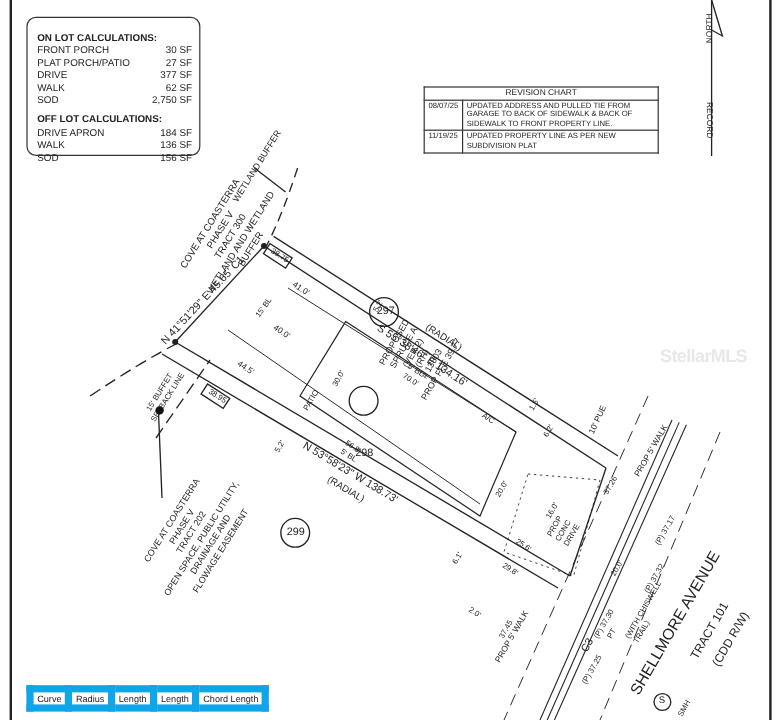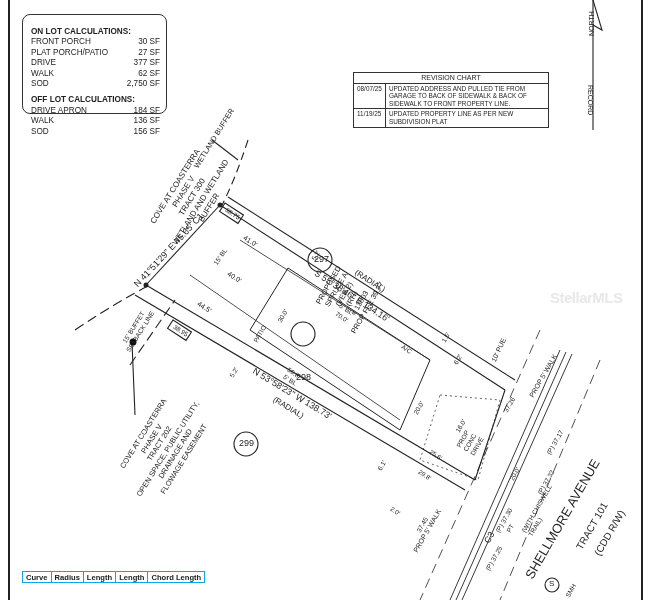--- a/index.html
+++ b/index.html
@@ -1,29 +1,29 @@
 <!DOCTYPE html>
 <html><head>
 <meta charset="utf-8">
 <style>
   html,body{margin:0;padding:0;background:#fff;}
   body{width:648px;height:600px;position:relative;overflow:hidden;font-family:"Liberation Sans",sans-serif;color:#222;}
   .frame-left{position:absolute;left:8px;top:0;width:2px;height:600px;background:#222;}
   .frame-right{position:absolute;left:641px;top:0;width:2px;height:600px;background:#222;}
-  .calc-box{position:absolute;left:22px;top:14px;width:145px;height:100px;border:1.3px solid #333;border-radius:8px;font-size:8.2px;line-height:10.4px;padding:12px 0 0 0;box-sizing:border-box;}
+  .calc-box{position:absolute;left:22px;top:14px;width:145px;height:116px;border:1.3px solid #333;border-radius:8px;font-size:8.2px;line-height:10.4px;padding:12px 0 0 0;box-sizing:border-box;}
   .calc-box .hd{font-weight:bold;margin-left:8px;}
   .calc-row{display:flex;margin-left:8px;width:129px;}
   .calc-row .lbl{flex:1;}
   .calc-row .val{text-align:right;}
   .gap{height:6px;}
   .rev{position:absolute;left:353px;top:72px;width:196px;border:1px solid #333;font-size:6.4px;line-height:7.6px;border-collapse:collapse;}
   .rev td,.rev th{border:1px solid #333;padding:1px 3px;vertical-align:top;font-weight:normal;}
   .rev th{text-align:center;font-size:7px;}
   .curve{position:absolute;left:22px;top:571px;border-collapse:collapse;font-size:7.6px;}
-  .curve td,.curve th{border:1px solid #0ea5e9;padding:0 3px;font-weight:bold;text-align:center;height:10px;}
+  .curve td,.curve th{border:6px solid #0ea5e9;padding:0 3px;font-weight:normal;text-align:center;height:10px;}
   .watermark{position:absolute;left:550px;top:289px;font-size:15px;font-weight:bold;color:#e8e8e8;letter-spacing:-0.5px;}
   svg{position:absolute;left:0;top:0;}
   .rt{position:absolute;white-space:nowrap;transform-origin:0 0;}
 </style>
 </head>
 <body>
 
 <div class="frame-left"></div>
 <div class="frame-right"></div>
 

